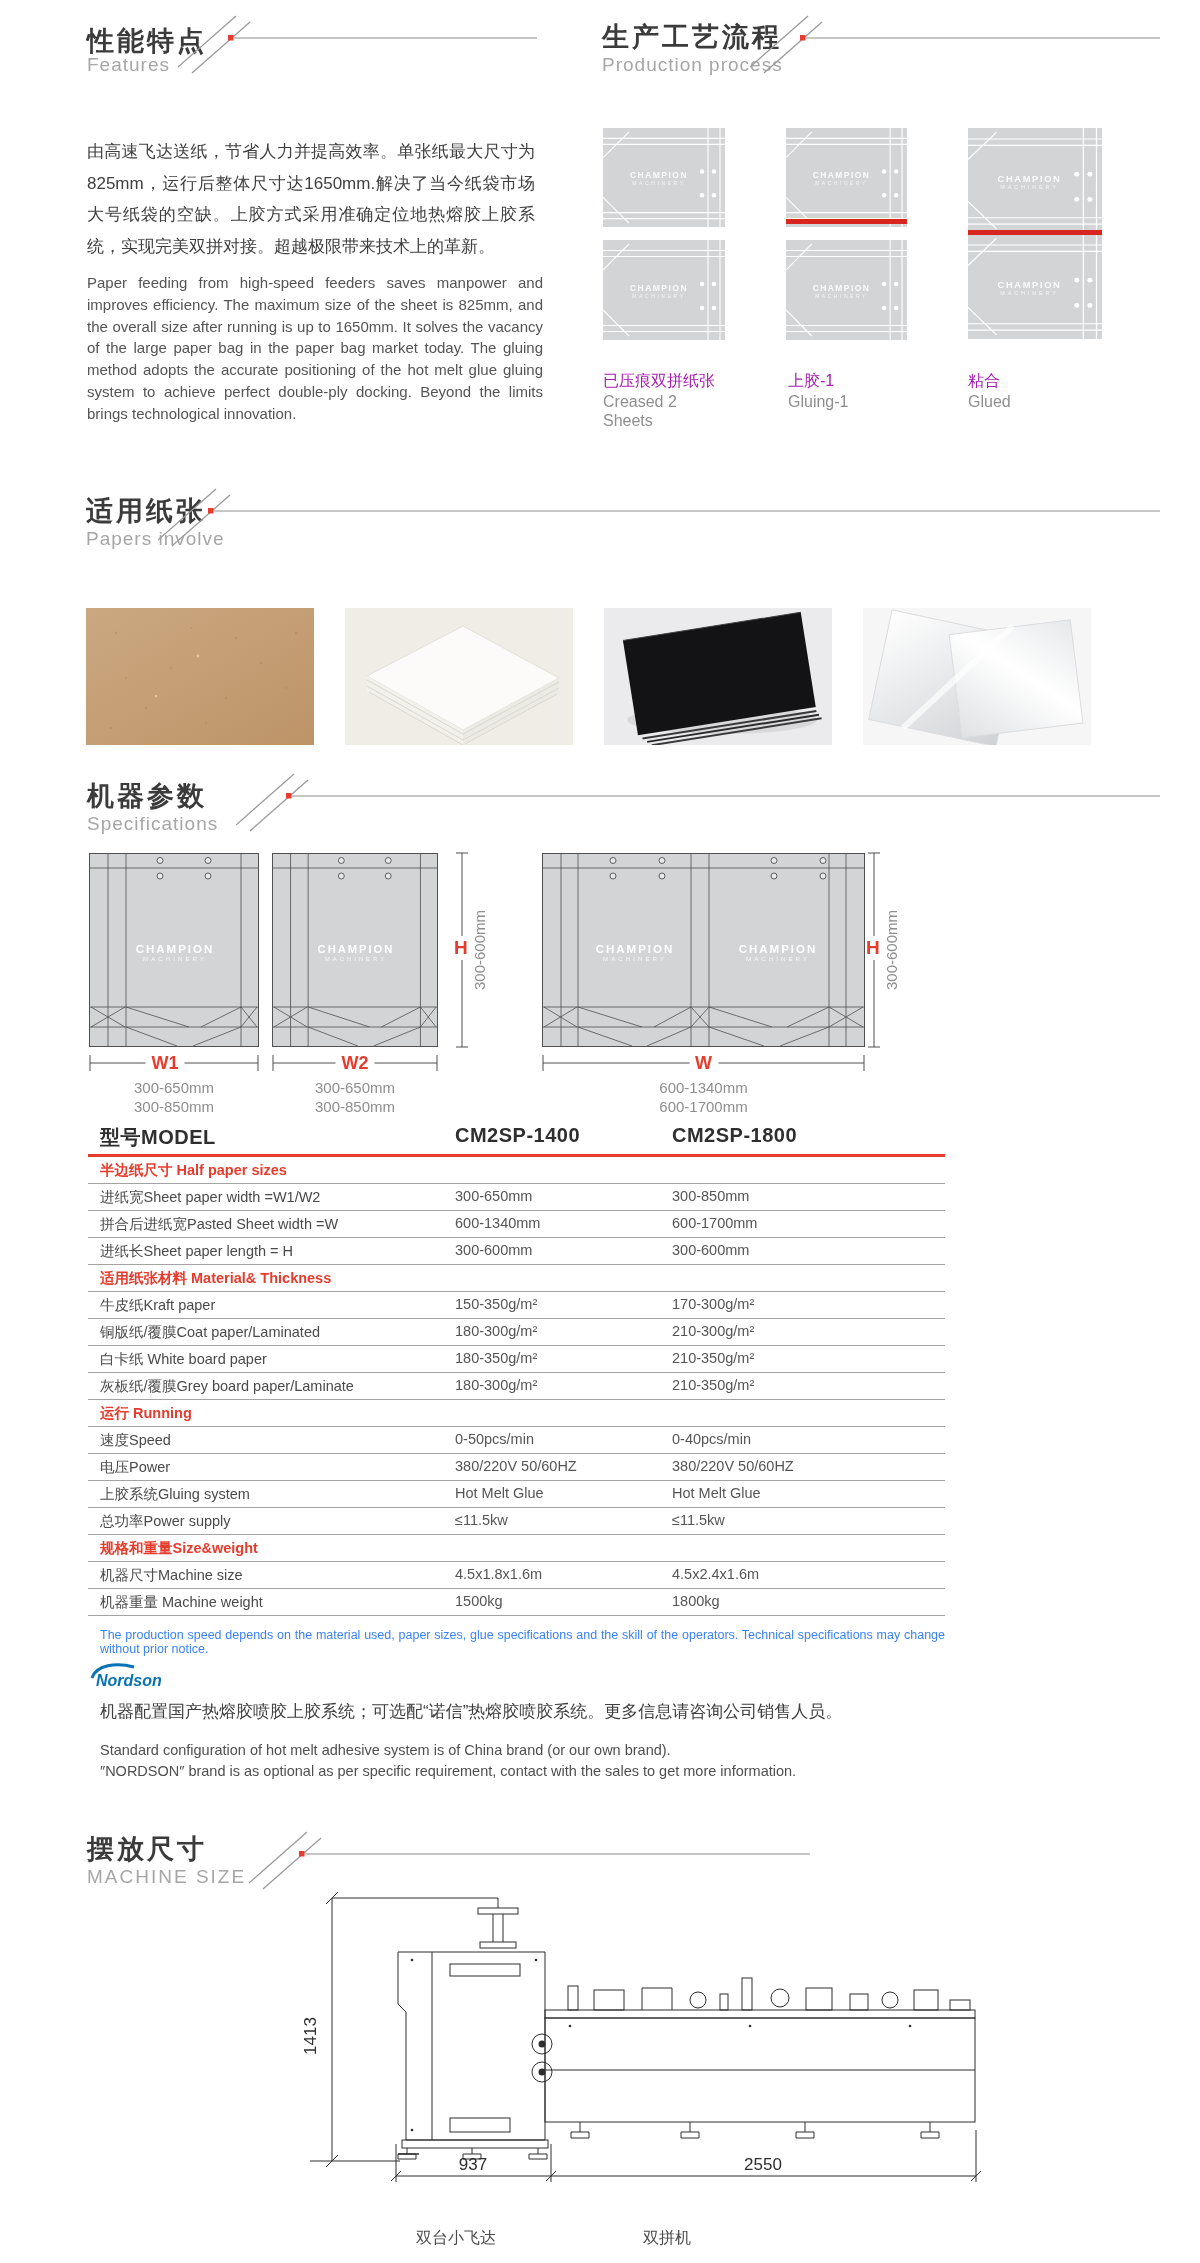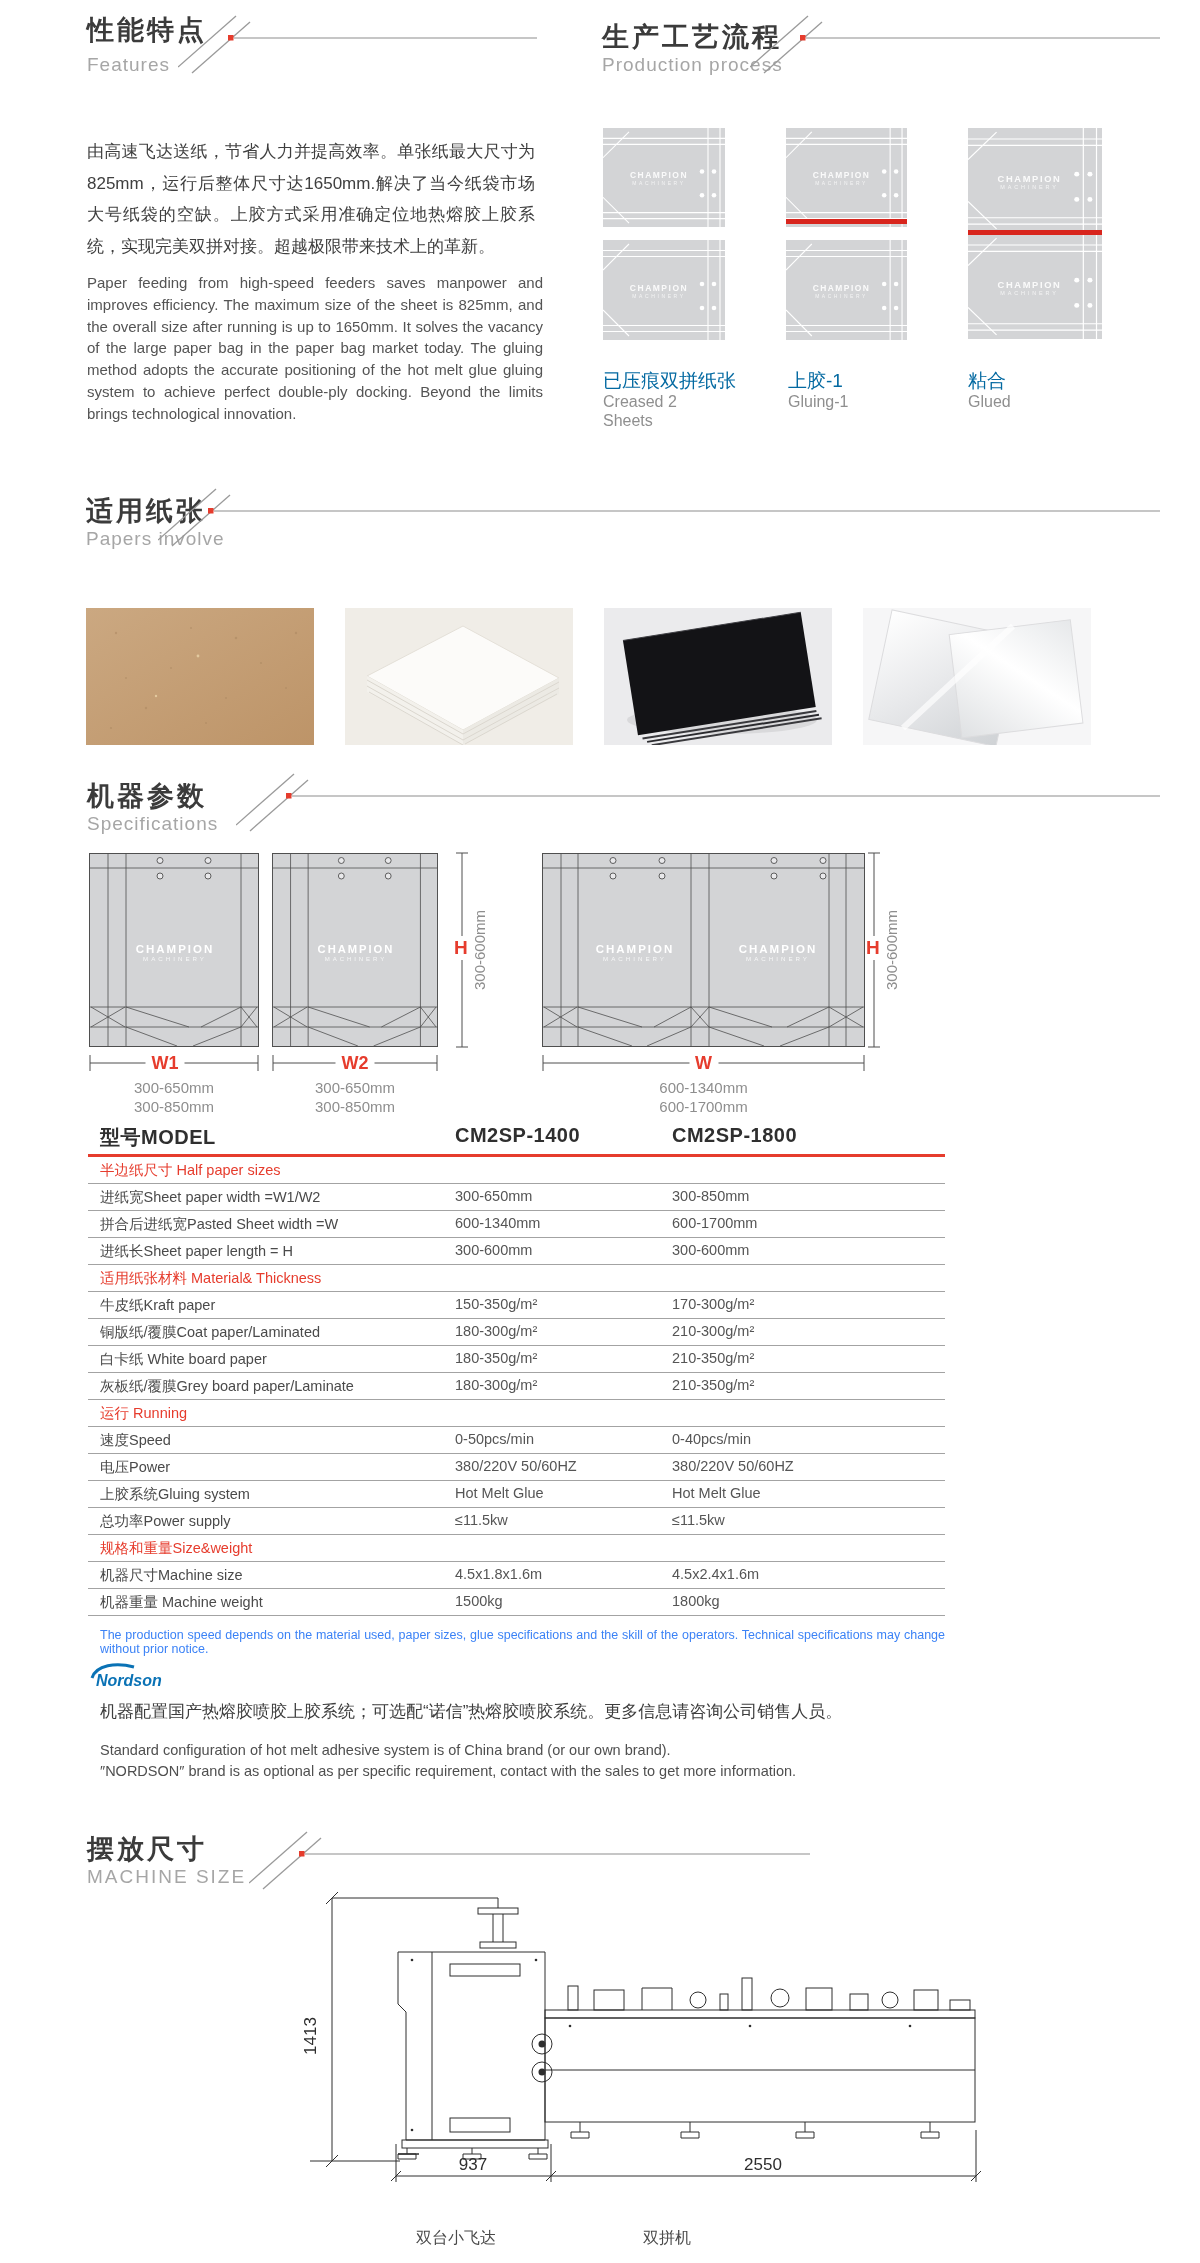--- a/index.html
+++ b/index.html
@@ -4,37 +4,37 @@
 <style>
   html,body{margin:0;padding:0;background:#fff;}
   body{font-family:"Liberation Sans","DejaVu Sans",sans-serif;}
   .page{position:relative;width:1200px;height:2263px;background:#fff;overflow:hidden;}
   .abs{position:absolute;}
   .sec-cn{font-size:27px;color:#3b3b3b;font-weight:700;letter-spacing:3px;line-height:30px;}
   .sec-en{font-size:19px;color:#a6a6a6;letter-spacing:1px;line-height:22px;}
   .sec-en.caps{letter-spacing:2px;}
   .cn-para{font-size:17px;line-height:31.5px;color:#3f3f3f;text-align:justify;margin-top:36px;}
   .en-para{font-size:15px;line-height:21.8px;color:#545454;text-align:justify;}
-  .step-cn{font-size:19px;color:#0369a1;line-height:20px;}
+  .step-cn{font-size:16px;color:#a21caf;line-height:20px;}
   .step-en{font-size:16px;color:#8f8f8f;line-height:19px;width:96px;}
   .glue-line{background:#d8251d;}
   .photo{position:absolute;width:228px;height:137px;overflow:hidden;}
   .dim-label{color:#e63c2d;font-weight:700;font-size:18px;background:#fff;padding:0 6px;line-height:18px;}
   .wdim{position:absolute;height:18px;}
   .wdim .dim-label{position:absolute;left:50%;top:0;transform:translateX(-50%);}
   .range{font-size:15px;color:#8e8e8e;line-height:19px;text-align:center;position:absolute;}
   .hrot{position:absolute;width:194px;height:18px;transform:rotate(-90deg);text-align:center;font-size:15px;color:#8e8e8e;}
   .hletter{position:absolute;color:#e63c2d;font-weight:700;font-size:19px;background:#fff;line-height:20px;padding:2px 1px;}
   .spec-table{position:absolute;left:88px;top:1124px;width:857px;}
   .thead{position:relative;height:30px;}
   .thead span{position:absolute;font-size:20px;font-weight:700;color:#2f2f2f;letter-spacing:.5px;}
   .redline{height:3px;background:#e63c2d;}
   .trow{position:relative;height:26px;border-bottom:1px solid #a3a3a3;}
   .trow span{position:absolute;top:4px;font-size:14.5px;color:#4a4a4a;white-space:nowrap;}
-  .trow.sec span{color:#e63c2d;font-weight:400;}
+  .trow.sec span{color:#e63c2d;font-weight:700;}
   .trow .v1{left:367px;color:#555;}
   .trow .v2{left:584px;color:#555;}
   .trow .lab{left:12px;}
   .note-cn{font-size:14px;color:#4f4f4f;white-space:nowrap;}
   .note-en{font-size:12.5px;color:#3b82f6;line-height:14px;text-align:justify;}
   .nord-cn{font-size:17px;color:#3d3d3d;white-space:nowrap;}
   .nord-en{font-size:14.5px;color:#4f4f4f;white-space:nowrap;line-height:20px;}
   .caption{font-size:16px;color:#4a4a4a;text-align:center;width:120px;}
   svg{display:block;}
 </style>
@@ -120,21 +120,21 @@
             <circle cx="281" cy="23" r="3"></circle>
         </g>
         <text x="93" y="100" text-anchor="middle" font-size="11.5" font-weight="bold" letter-spacing="2" fill="#fff">CHAMPION</text>
         <text x="93" y="108" text-anchor="middle" font-size="6.2" letter-spacing="3" fill="#fff" opacity="0.8">MACHINERY</text>
         <text x="236" y="100" text-anchor="middle" font-size="11.5" font-weight="bold" letter-spacing="2" fill="#fff">CHAMPION</text>
         <text x="236" y="108" text-anchor="middle" font-size="6.2" letter-spacing="3" fill="#fff" opacity="0.8">MACHINERY</text>
       </symbol>
     </defs>
   </svg>
 
-  <div class="abs sec-cn" style="left:87px;top:15px">性能特点</div>
+  <div class="abs sec-cn" style="left:87px;top:26px">性能特点</div>
   <div class="abs sec-en" style="left:87px;top:54px">Features</div>
   <svg class="abs" style="left:178px;top:13px" width="360" height="62">
     <line x1="0" y1="54" x2="58" y2="3" stroke="#9a9a9a" stroke-width="1.3"></line>
     <line x1="14" y1="60" x2="72" y2="9" stroke="#9a9a9a" stroke-width="1.3"></line>
     <rect x="50" y="22" width="5.5" height="5.5" fill="#e63c2d"></rect>
     <line x1="56" y1="25" x2="359" y2="25" stroke="#b3b3b3" stroke-width="1.4"></line>
   </svg>
   <div class="abs cn-para" style="left:87px;top:100px;width:448px">由高速飞达送纸，节省人力并提高效率。单张纸最大尺寸为825mm，运行后整体尺寸达1650mm.解决了当今纸袋市场大号纸袋的空缺。上胶方式采用准确定位地热熔胶上胶系统，实现完美双拼对接。超越极限带来技术上的革新。</div>
   <div class="abs en-para" style="left:87px;top:272px;width:456px">Paper feeding from high-speed feeders saves manpower and improves efficiency. The maximum size of the sheet is 825mm, and the overall size after running is up to 1650mm. It solves the vacancy of the large paper bag in the paper bag market today. The gluing method adopts the accurate positioning of the hot melt glue gluing system to achieve perfect double-ply docking. Beyond the limits brings technological innovation.</div>
 

